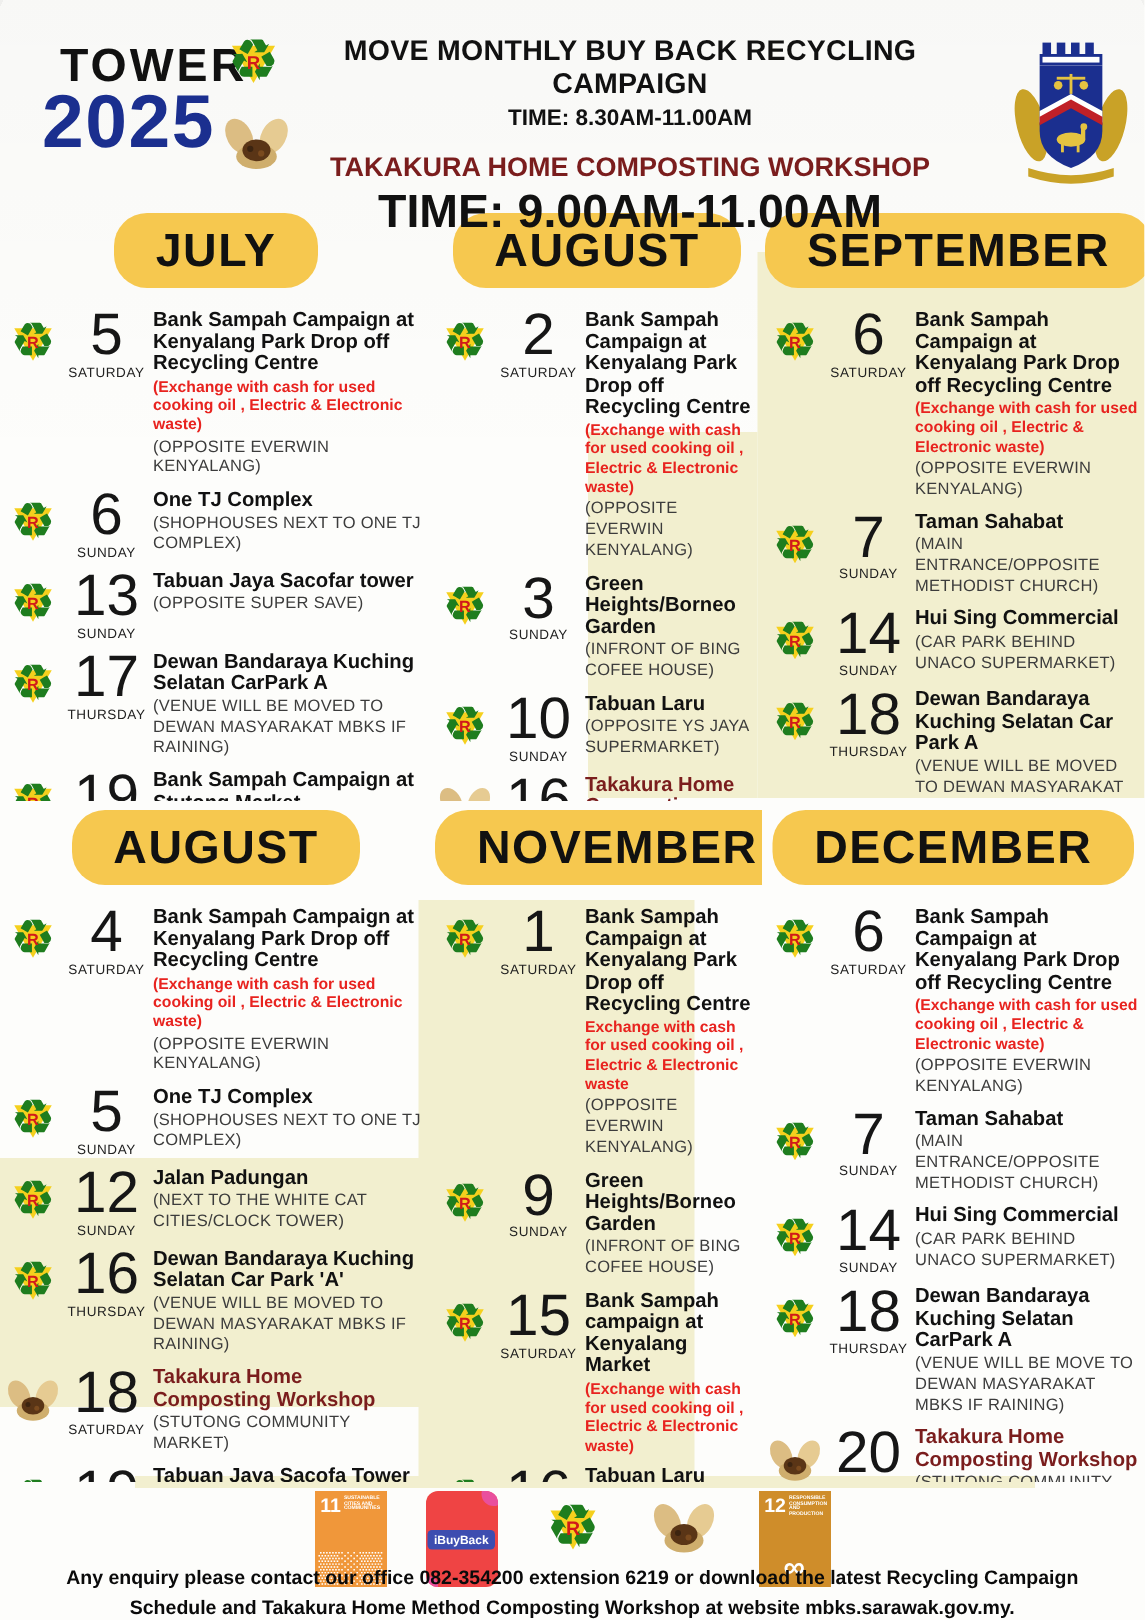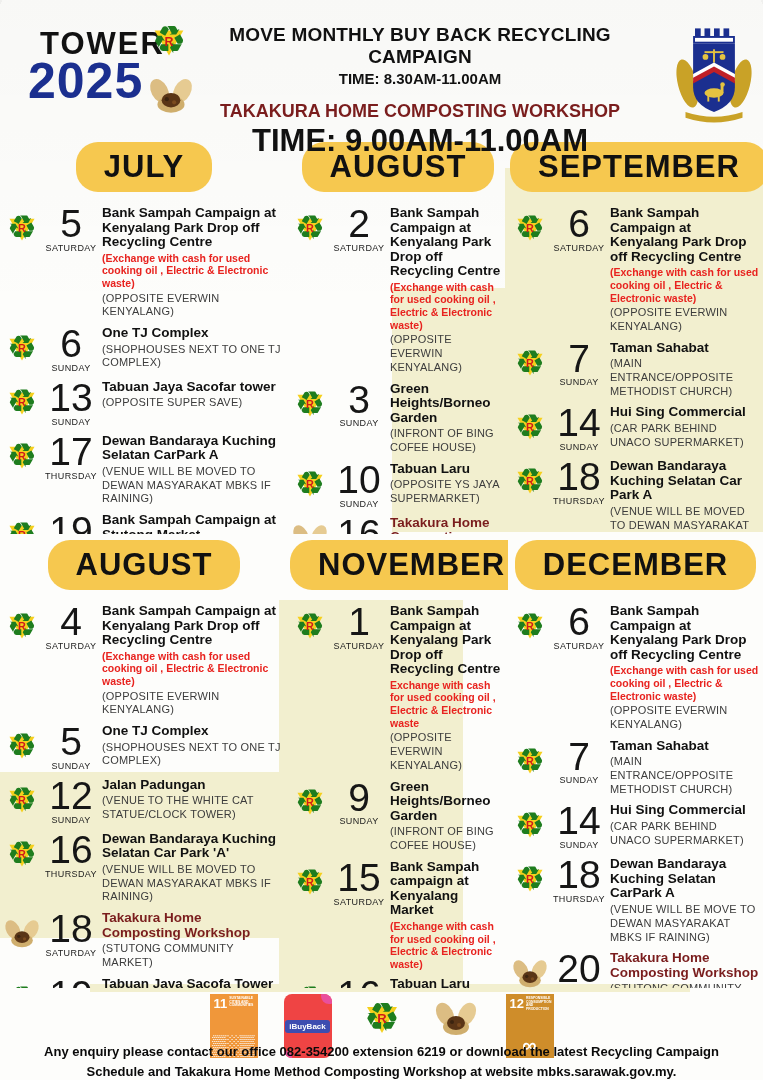--- a/index.html
+++ b/index.html
@@ -484,21 +484,21 @@
       </svg>
     </span>
 
     <span class="date-col">
       <div class="date-num">12</div>
       <div class="date-day">SUNDAY</div>
     </span>
     <span class="evt-text">
       <div class="event-title">Jalan Padungan</div>
 
-      <div class="venue-note">(VENUE TO THE WHITE CAT STATUE/CLOCK TOWER)</div>
+      <div class="venue-note">(NEXT TO THE WHITE CAT CITIES/CLOCK TOWER)</div>
     </span>
   </div>
 
   <div class="event">
     <span class="evt-icon recycle-icon">
       <svg viewBox="0 0 48 48">
         <polygon points="9,13 39,13 24,39" fill="#f5d01d"></polygon>
         <text x="24" y="37" font-size="40" text-anchor="middle" fill="#1e7d1e" font-weight="bold" font-family="DejaVu Sans">♻</text>
         <text x="24" y="29" font-size="13" text-anchor="middle" fill="#d11a1a" font-weight="bold" font-family="Liberation Sans">R</text>
       </svg>

